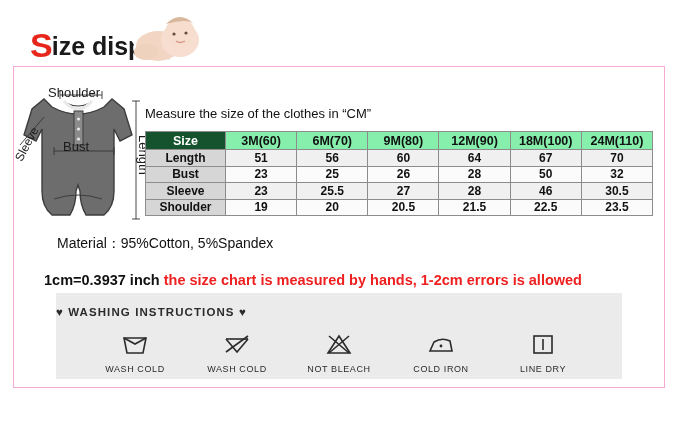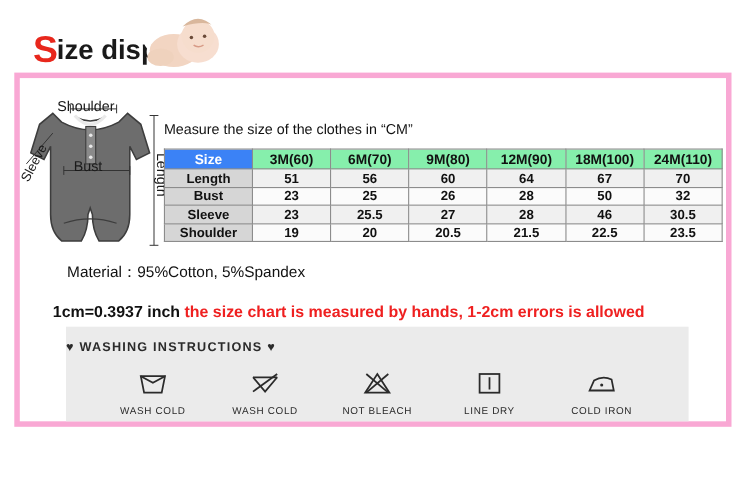--- a/index.html
+++ b/index.html
@@ -52,21 +52,21 @@
     height: 62px;
   }
 
   
   .card {
     position: absolute;
     left: 13px;
     top: 66px;
     width: 652px;
     height: 322px;
-    border: 5px solid #f9a8d4;
+    border: 1px solid #f9a8d4;
     box-sizing: border-box;
     background: #fff;
   }
 
   
   .garment-area {
     position: absolute;
     left: 0px;
     top: 6px;
     width: 136px;
@@ -119,21 +119,21 @@
     padding: 0;
     font-weight: bold;
   }
   .size-table thead th {
     background: #86efac;
     font-weight: bold;
     height: 17px;
     font-size: 12.5px;
   }
   .size-table thead th.size-cell {
-    background: #3b82f6;
+    background: #14532d;
     color: #ffffff;
   }
   .size-table tbody td:first-child {
     background: #d6d6d6;
     font-weight: bold;
     text-align: center;
   }
   .size-table tbody tr:nth-child(odd) td { background: #f0f0f0; }
   .size-table tbody tr:nth-child(even) td { background: #fbfbfb; }
   .size-table tbody tr td:first-child { background: #d6d6d6 !important; }
@@ -352,34 +352,34 @@
               <line x1="5" y1="22" x2="25" y2="5" stroke="#2b2b2b" stroke-width="1.6"></line>
               <line x1="5" y1="5" x2="25" y2="22" stroke="#2b2b2b" stroke-width="1.6"></line>
             </svg>
           </div>
           <div class="cap">NOT BLEACH</div>
         </div>
 
         <div class="wash-item">
           <div class="gl">
             <svg width="30" height="26" viewBox="0 0 30 26">
+              <path d="M4 20 L26 20 L24 10 Q16 6 8 11 Z" fill="none" stroke="#2b2b2b" stroke-width="1.6"></path>
+              <circle cx="15" cy="15" r="1.4" fill="#2b2b2b"></circle>
+            </svg>
+          </div>
+          <div class="cap">COLD IRON</div>
+        </div>
+
+        <div class="wash-item">
+          <div class="gl">
+            <svg width="30" height="26" viewBox="0 0 30 26">
               <rect x="6" y="5" width="18" height="17" fill="none" stroke="#2b2b2b" stroke-width="1.6"></rect>
               <line x1="15" y1="8" x2="15" y2="19" stroke="#2b2b2b" stroke-width="1.6"></line>
             </svg>
           </div>
           <div class="cap">LINE DRY</div>
         </div>
 
-        <div class="wash-item">
-          <div class="gl">
-            <svg width="30" height="26" viewBox="0 0 30 26">
-              <path d="M4 20 L26 20 L24 10 Q16 6 8 11 Z" fill="none" stroke="#2b2b2b" stroke-width="1.6"></path>
-              <circle cx="15" cy="15" r="1.4" fill="#2b2b2b"></circle>
-            </svg>
-          </div>
-          <div class="cap">COLD IRON</div>
-        </div>
-
       </div>
     </div>
 
   </div>
 </div>
 
 </body></html>

